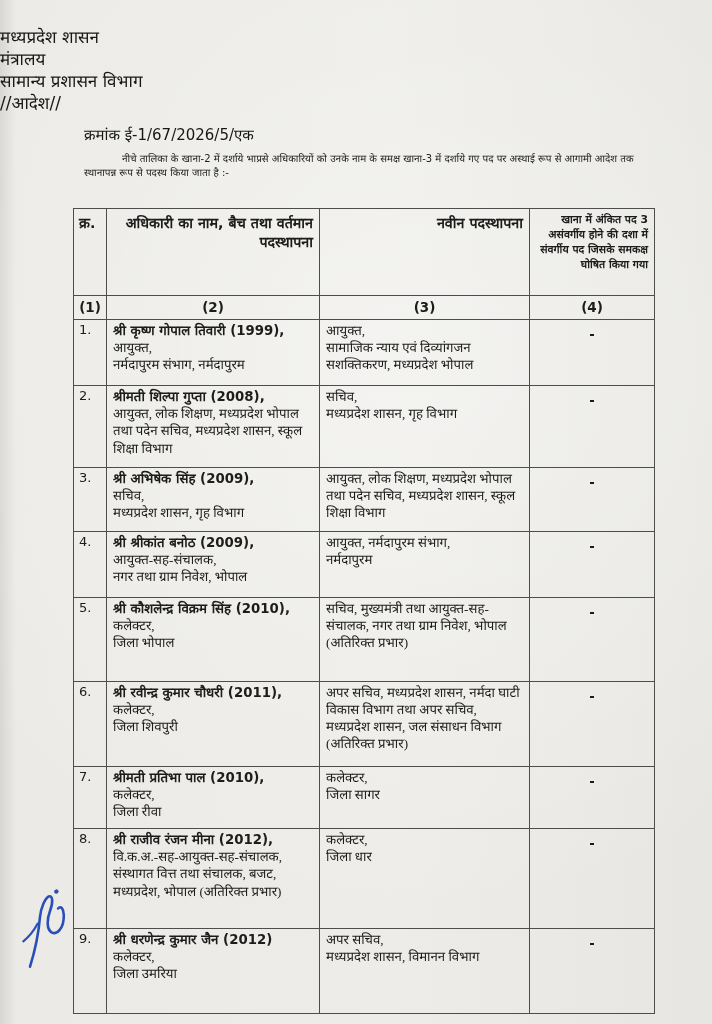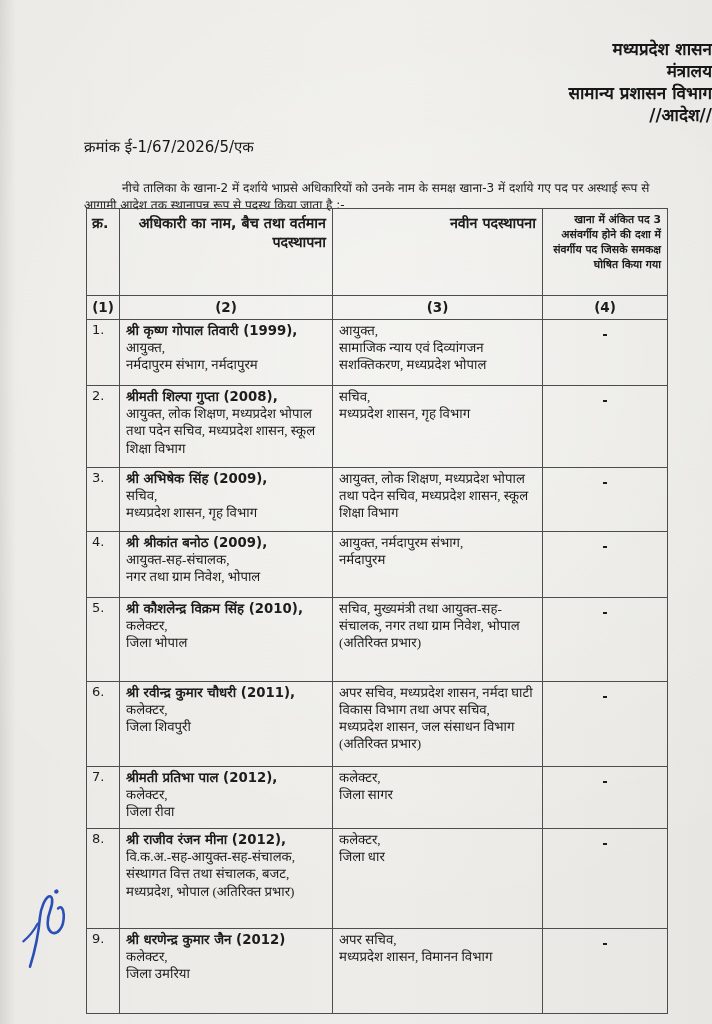--- a/index.html
+++ b/index.html
@@ -10,33 +10,33 @@
     color:#1e1e1e;
     -webkit-font-smoothing:antialiased;
   }
   .page{
     position:relative;width:712px;height:1024px;overflow:hidden;
     background:
       radial-gradient(130% 90% at 58% 35%, rgba(255,255,255,0.38), rgba(255,255,255,0) 62%),
       linear-gradient(90deg,#d7d6d2 0px,#ebeae6 16px,#edece8 55%,#e7e6e2 100%);
   }
   .doc-header{
-    padding-top:38px;text-align:right;font-weight:700;
+    padding-top:26px;text-align:left;font-weight:400;
     font-size:17px;line-height:22px;color:#171717;
   }
   .ref-row{
     display:flex;justify-content:space-between;align-items:baseline;
     margin:10px 58px 0 84px;font-weight:400;font-size:15px;color:#171717;
   }
   .intro{
-    margin:24px 56px 0 84px;font-size:12px;line-height:1.42;
+    margin:8px 56px 0 84px;font-size:10px;line-height:1.42;
     text-indent:38px;color:#222;
   }
   table.order-table{
-    position:absolute;left:86px;top:208px;width:581px;
+    position:absolute;left:73px;top:208px;width:581px;
     border-collapse:collapse;table-layout:fixed;
     font-size:13.2px;color:#1c1c1c;
   }
   .order-table th,.order-table td{
     border:1px solid #4d4d4d;vertical-align:top;
     padding:2px 6px 2px 6px;overflow:hidden;
   }
   .order-table col.c1{width:33px;}
   .order-table col.c2{width:213px;}
   .order-table col.c3{width:210px;}
@@ -163,21 +163,21 @@
         <div class="detail">कलेक्टर,
 जिला शिवपुरी</div>
       </td>
       <td class="posting">अपर सचिव, मध्यप्रदेश शासन, नर्मदा घाटी विकास विभाग तथा अपर सचिव, मध्यप्रदेश शासन, जल संसाधन विभाग (अतिरिक्त प्रभार)</td>
       <td class="equiv">-</td>
     </tr>
 
     <tr class="r7">
       <td class="sno">7.</td>
       <td class="officer">
-        <div class="name">श्रीमती प्रतिभा पाल (2012),</div>
+        <div class="name">श्रीमती प्रतिभा पाल (2010),</div>
         <div class="detail">कलेक्टर,
 जिला रीवा</div>
       </td>
       <td class="posting">कलेक्टर,
 जिला सागर</td>
       <td class="equiv">-</td>
     </tr>
 
     <tr class="r8">
       <td class="sno">8.</td>

